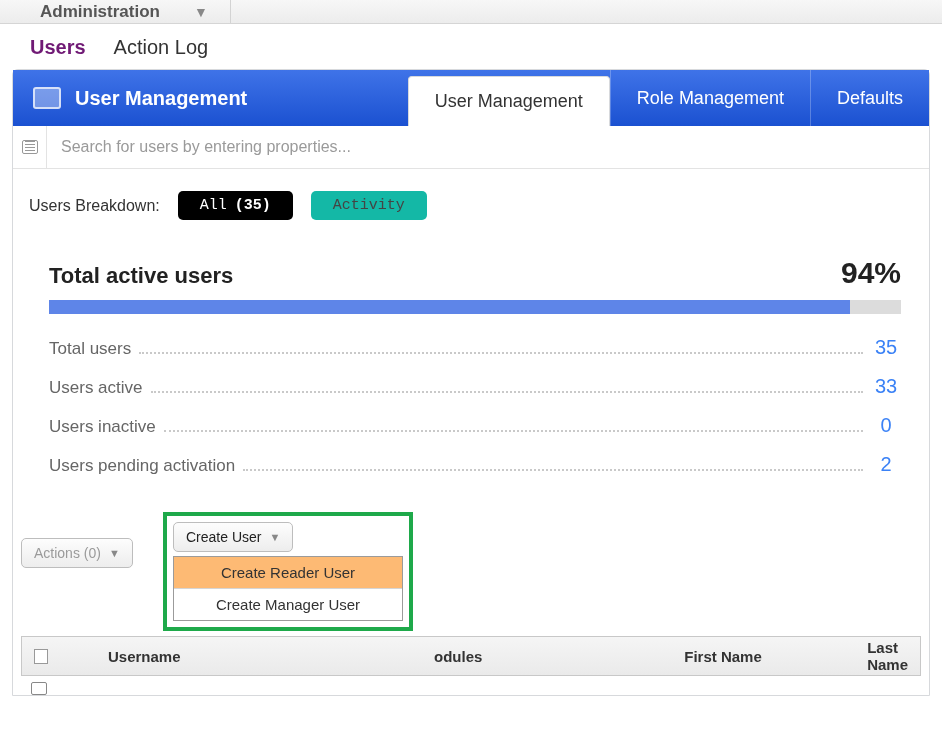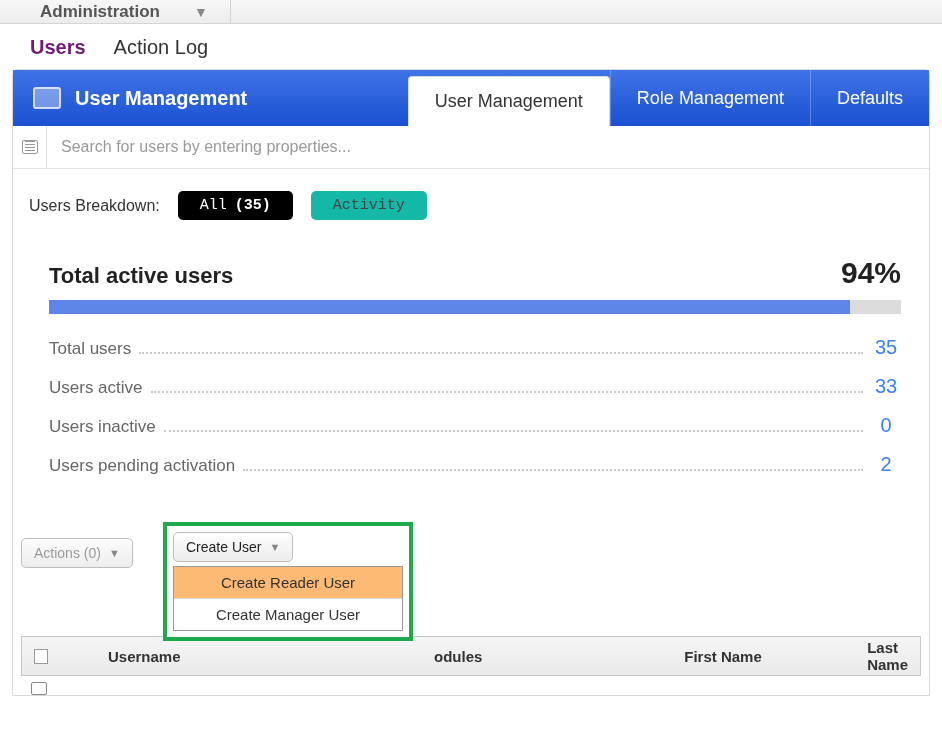--- a/index.html
+++ b/index.html
@@ -52,21 +52,21 @@
   .stat-line .label { color:#666; font-size:17px; white-space:nowrap; }
   .stat-line .dots { flex:1; border-bottom: 2px dotted #c9c9c9; margin: 0 8px 4px 8px; }
   .stat-line .val { font-size:20px; color:#3b82f6; min-width: 30px; text-align:center; }
   
   
   .actions-row { display:flex; align-items:center; gap: 12px; padding: 36px 8px 10px 8px; position:relative; }
   .btn { background: linear-gradient(#fdfdfd,#ededed); border:1px solid #bdbdbd; border-radius:5px; padding: 6px 12px; font-size:14px; display:inline-flex; align-items:center; gap:8px; cursor:pointer; color:#555; }
   .btn.disabled { color:#9a9a9a; }
   .btn .chev-down { font-size:11px; color:#888; }
   
-  .create-box { position:absolute; left:150px; top:20px; border:4px solid #1ea94a; padding: 6px; background:#fff; }
+  .create-box { position:absolute; left:150px; top:10px; border:4px solid #1ea94a; padding: 6px; background:#fff; }
   .create-box .btn { color:#222; }
   .dropdown { margin-top:4px; border:1px solid #9b9b9b; background:#fff; width: 230px; }
   .dropdown-item { padding: 7px 0; text-align:center; font-size:15px; border-bottom:1px solid #d5d5d5; cursor:pointer; }
   .dropdown-item:last-child { border-bottom:none; }
   .dropdown-item.hilite { background:#fdba74; }
   
   
   .table-head { margin: 58px 8px 0 8px; background: linear-gradient(#f5f5f5,#eaeaea); border:1px solid #c8c8c8; display:flex; align-items:center; height:40px; font-size:15px; font-weight:700; color:#333;gap:36px; }
   .th { padding: 0 12px; }
   .th.chk { width:38px; display:flex; align-items:center; justify-content:center; }

